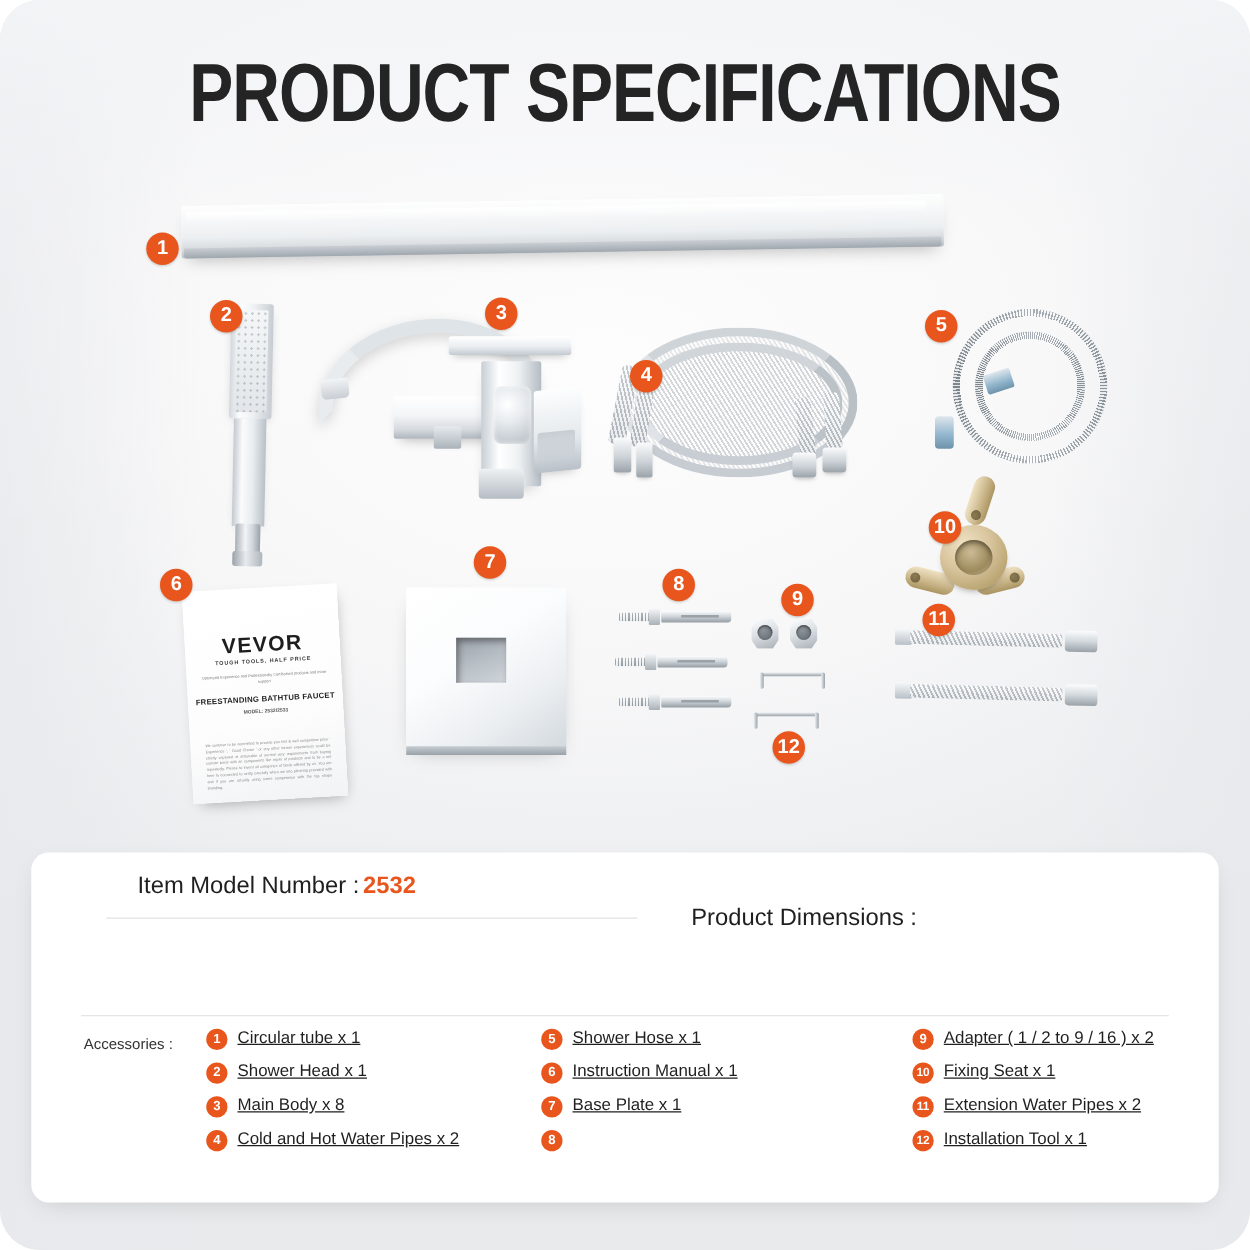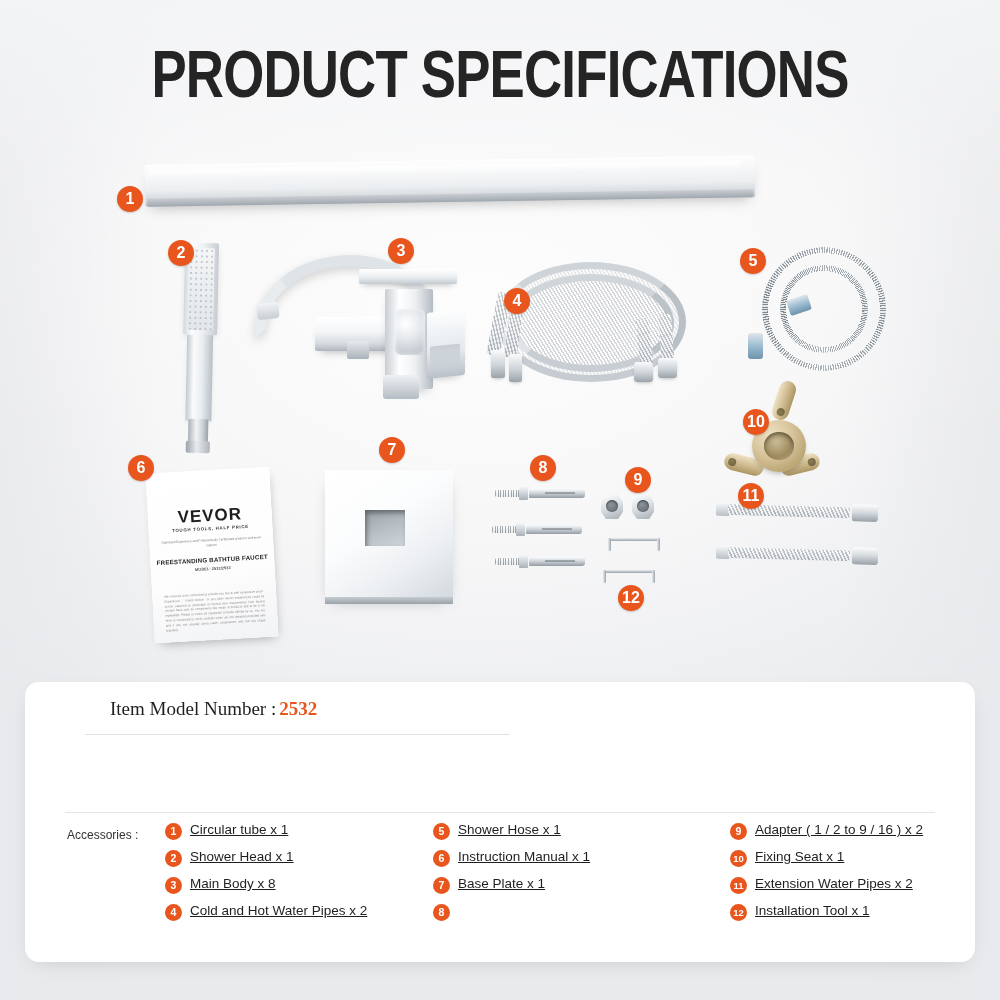--- a/index.html
+++ b/index.html
@@ -13,20 +13,21 @@
     font-family: "Liberation Sans", sans-serif;
     background: #ffffff;
   }
   #page {
     position: relative;
     width: 1000px;
     height: 1000px;
     background:
       radial-gradient(ellipse 820px 520px at 48% 30%, #fdfdfd 0%, #f7f7f8 46%, #eeeff1 78%, #e9eaec 100%);
     overflow: hidden;
+    border-radius: 32px;
   }
   
   #backdrop-shade {
     position: absolute;
     inset: 0;
     background:
       linear-gradient(180deg, rgba(244,245,247,0.85) 0%, rgba(252,252,253,0.2) 18%, rgba(255,255,255,0) 45%),
       linear-gradient(90deg, rgba(232,233,236,0.75) 0%, rgba(255,255,255,0) 16%, rgba(255,255,255,0) 84%, rgba(232,233,236,0.8) 100%);
     pointer-events: none;
   }
@@ -378,21 +379,21 @@
   .allen .short.right { left: 49px; }
 
   
   #spec-panel {
     position: absolute;
     left: 25px; top: 682px; width: 950px; height: 280px;
     background: #ffffff;
     border-radius: 14px;
     box-shadow: 0 6px 22px -10px rgba(0,0,0,0.2);
   }
-  #spec-top { position: relative; height: 128px; font-family: Liberation Serif, serif; }
+  #spec-top { position: relative; height: 128px; }
   #model-row {
     position: absolute; left: 85px; top: 16px;
     font-size: 19px; color: #1f1f1f;
   }
   #model-row .val { color: #E8561E; font-weight: bold; margin-left: 3px; }
   #divider-model {
     position: absolute; left: 60px; top: 52px; width: 425px; height: 1px;
     background: #e2e2e2;
   }
   #weight-row {
@@ -586,20 +587,21 @@
     <div id="spec-top">
 
       <div id="model-row">
         <span>Item Model Number :</span><span class="val">2532</span>
       </div>
 
       <div id="divider-model"></div>
 
 
       <div id="dims-block">
+        <div id="dims-label">Product Dimensions :</div>
       </div>
     </div>
 
     <div id="divider-full"></div>
 
     <div id="accessories">
       <div id="acc-label">Accessories :</div>
 
       <div class="acc-col" id="acc-col-1">
         <div class="acc-item">

